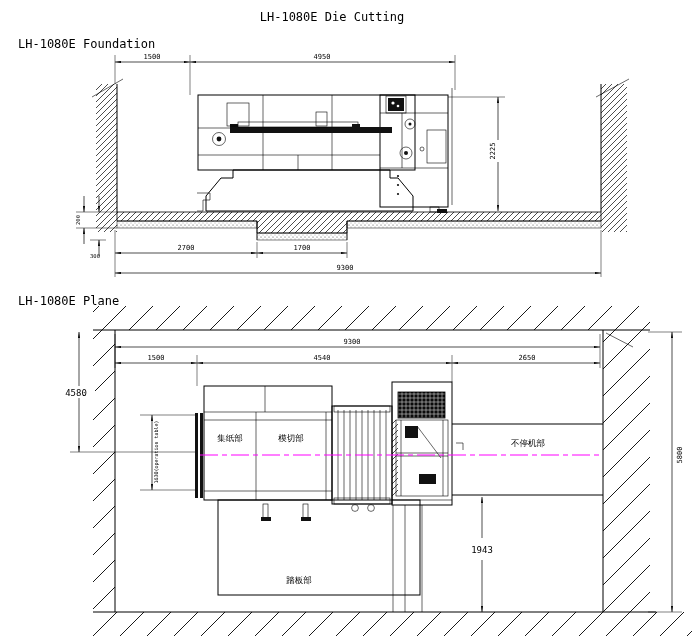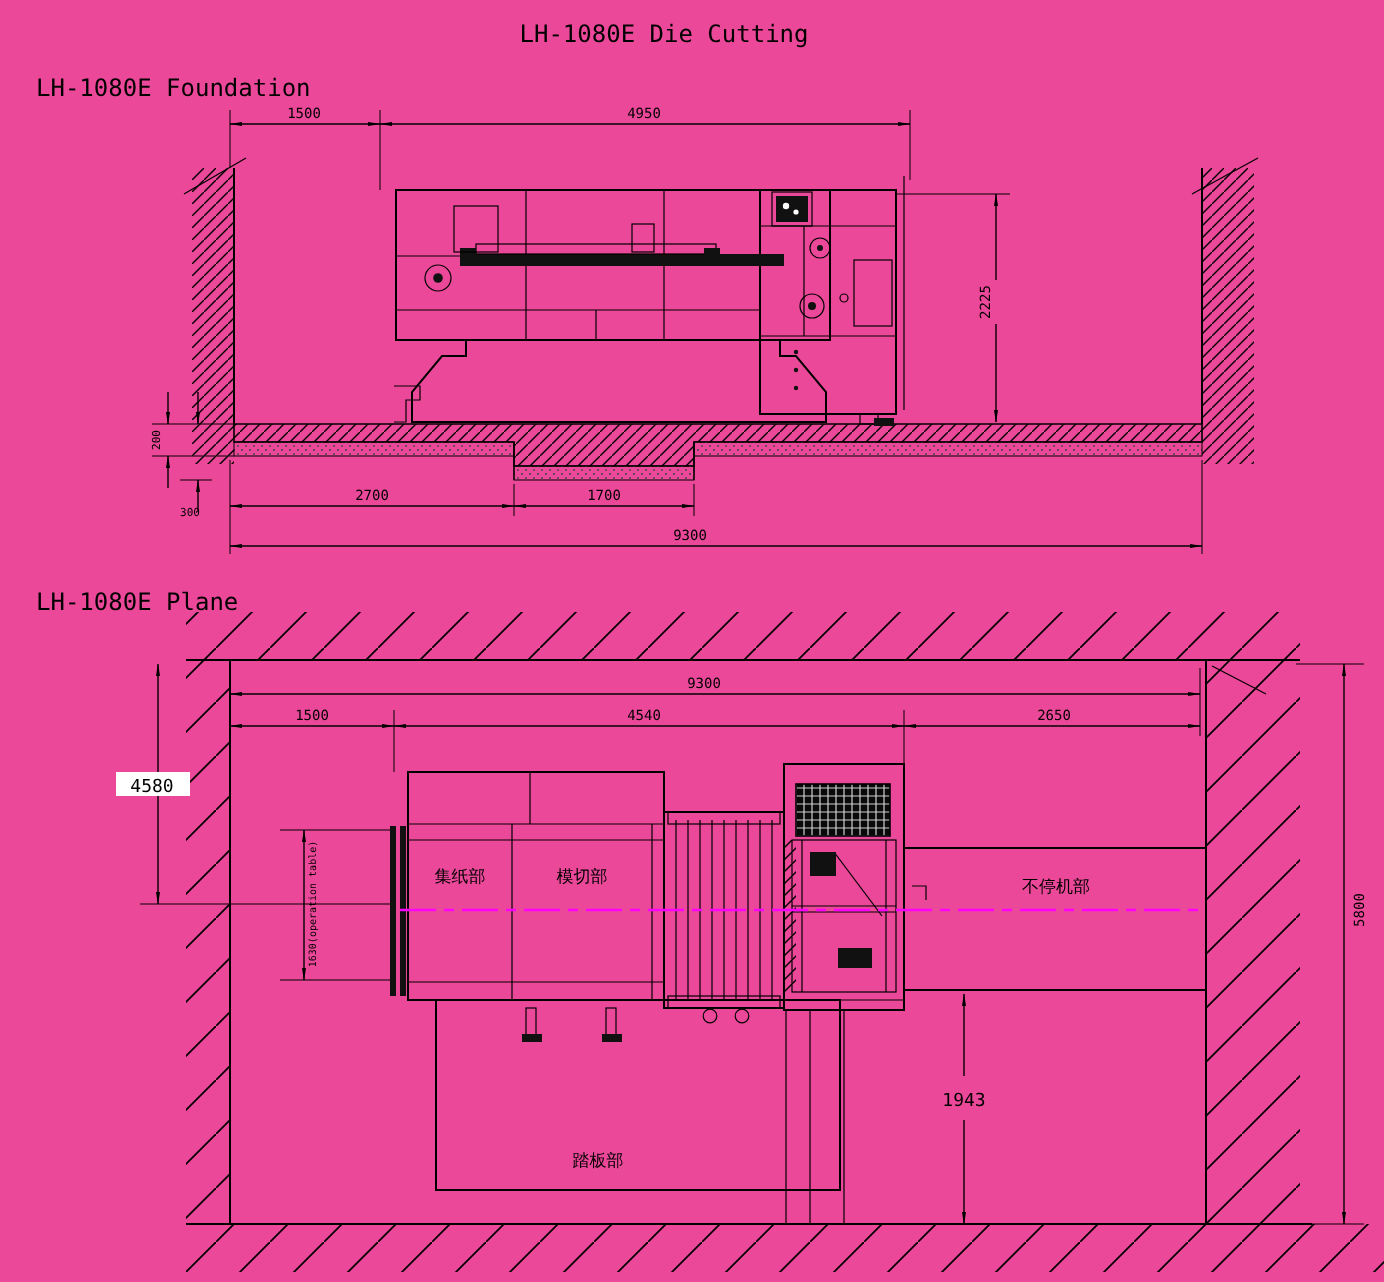--- a/index.html
+++ b/index.html
@@ -1,16 +1,16 @@
 <!DOCTYPE html>
 <html><head>
 <meta charset="utf-8">
 <style>
   html,body{margin:0;padding:0;background:#e8e8e8;}
-  .canvas{position:relative;width:692px;height:641px;background:#ec4899;margin:0 auto;
+  .canvas{position:relative;width:692px;height:641px;background:#ffffff;margin:0 auto;
           font-family:"DejaVu Sans Mono",monospace;overflow:hidden;}
   svg{position:absolute;left:0;top:0;}
   .ln  {stroke:#000;stroke-width:1;fill:none;}
   .tn  {stroke:#000;stroke-width:0.6;fill:none;}
   .dim {stroke:#000;stroke-width:0.7;fill:none;}
   .ext {stroke:#000;stroke-width:0.5;fill:none;}
   .blk {fill:#111;stroke:none;}
   .dtx {font:7px "DejaVu Sans Mono",monospace;fill:#000;}
   .dtx9{font:9px "DejaVu Sans Mono",monospace;fill:#000;}
   .ttl {font:12px "DejaVu Sans Mono",monospace;fill:#000;}

